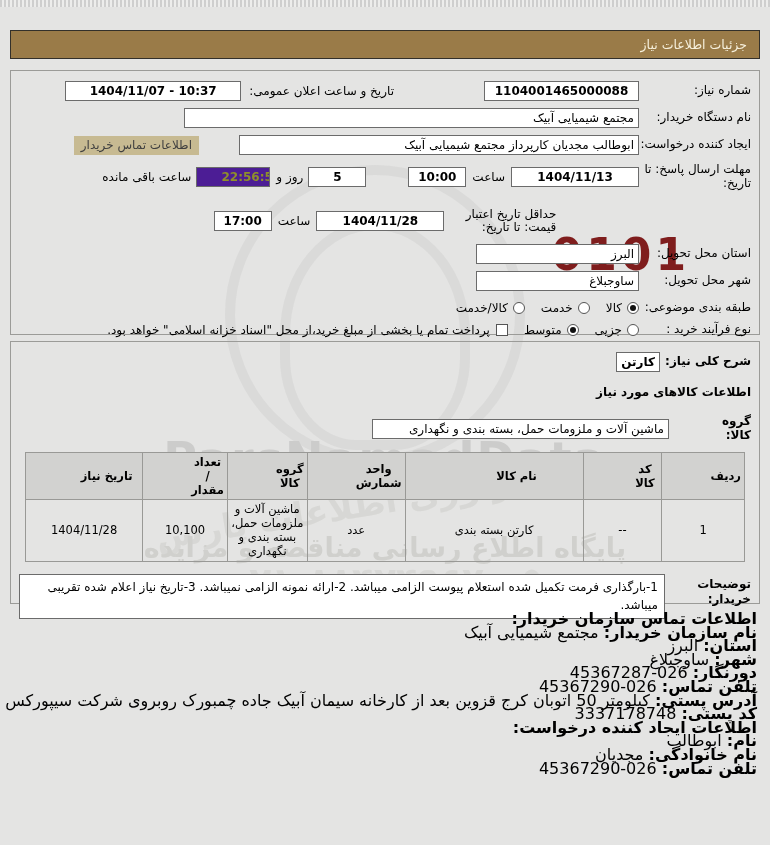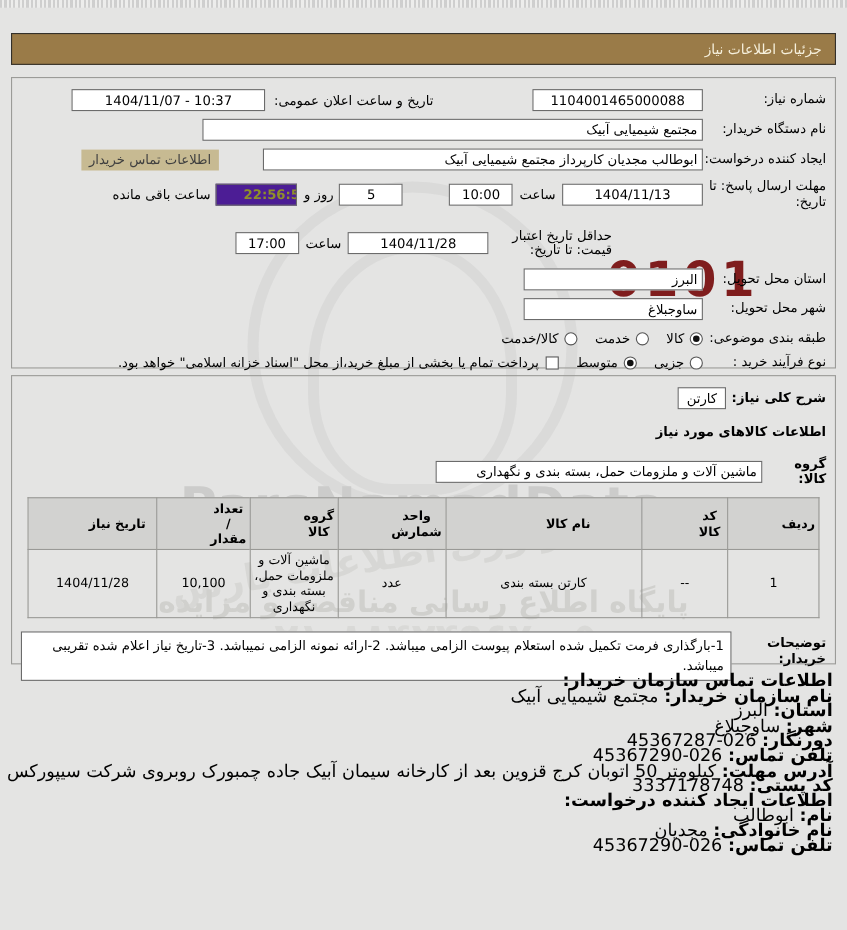--- a/index.html
+++ b/index.html
@@ -43,21 +43,21 @@
   .panel2 { top:341px; height:263px; }
 
   .frow { display:flex; align-items:center; }
   .lbl  { width:112px; flex:none; line-height:1.15; }
   .lbl-b{ font-weight:bold; }
   .inp {
     background:#fff; border:1px solid #6b6b6b; height:20px;
     display:flex; align-items:center; padding:0 4px; overflow:hidden;
     white-space:nowrap;
   }
-  .center { justify-content:center; }
+  .center { justify-content:center;font-weight:bold; }
   .ltr { direction:ltr; unicode-bidi:isolate; }
 
   .w155{width:155px} .w176{width:176px} .w455{width:455px} .w400{width:400px}
   .w128{width:128px} .w58{width:58px} .w74{width:74px} .w163{width:163px}
   .w44{width:44px} .w297{width:297px}
   .sp { flex:none; }
 
   .contact-link {
     background:#c7ba92; color:#404040; padding:2px 7px 3px 7px;
     font-size:12px; cursor:pointer;
@@ -208,21 +208,21 @@
 <div class="panel panel2">
 
   <div class="frow" style="margin-top:8px;">
     <div class="lbl lbl-b" style="width:auto;">شرح کلی نیاز:</div>
     <div class="sp" style="width:5px;"></div>
     <div class="inp w44 center">کارتن</div>
   </div>
 
   <div class="goods-header">اطلاعات کالاهای مورد نیاز</div>
 
-  <div class="frow" style="margin-top:16px;">
+  <div class="frow" style="margin-top:16px;gap:24px;">
     <div class="lbl lbl-b" style="width:58px;">گروه کالا:</div>
     <div class="inp w297">ماشین آلات و ملزومات حمل، بسته بندی و نگهداری</div>
   </div>
 
   <table class="goods">
     <colgroup>
       <col style="width:38px">
         <col style="width:82px">
         <col style="width:223px">
       <col style="width:80px">
@@ -260,19 +260,19 @@
   </div>
 </div>
 
 <div class="contact">
   <div class="line hdr">اطلاعات تماس سازمان خریدار:</div>
   <div class="line"><span class="l">نام سازمان خریدار:</span> <span>مجتمع شیمیایی آبیک</span></div>
   <div class="line"><span class="l">استان:</span> <span>البرز</span></div>
   <div class="line"><span class="l">شهر:</span> <span>ساوجبلاغ</span></div>
   <div class="line"><span class="l">دورنگار:</span> <span class="ltr">45367287-026</span></div>
   <div class="line"><span class="l">تلفن تماس:</span> <span class="ltr">45367290-026</span></div>
-  <div class="line"><span class="l">آدرس مهلت:</span> <span>کیلومتر 50 اتوبان کرج قزوین بعد از کارخانه سیمان آبیک جاده چمبورک روبروی شرکت سیپورکس</span></div>
+  <div class="line"><span class="l">آدرس پستی:</span> <span>کیلومتر 50 اتوبان کرج قزوین بعد از کارخانه سیمان آبیک جاده چمبورک روبروی شرکت سیپورکس</span></div>
   <div class="line"><span class="l">کد پستی:</span> <span class="ltr">3337178748</span></div>
   <div class="line hdr">اطلاعات ایجاد کننده درخواست:</div>
   <div class="line"><span class="l">نام:</span> <span>ابوطالب</span></div>
   <div class="line"><span class="l">نام خانوادگی:</span> <span>مجدیان</span></div>
   <div class="line"><span class="l">تلفن تماس:</span> <span class="ltr">45367290-026</span></div>
 </div>
 
 </body></html>

